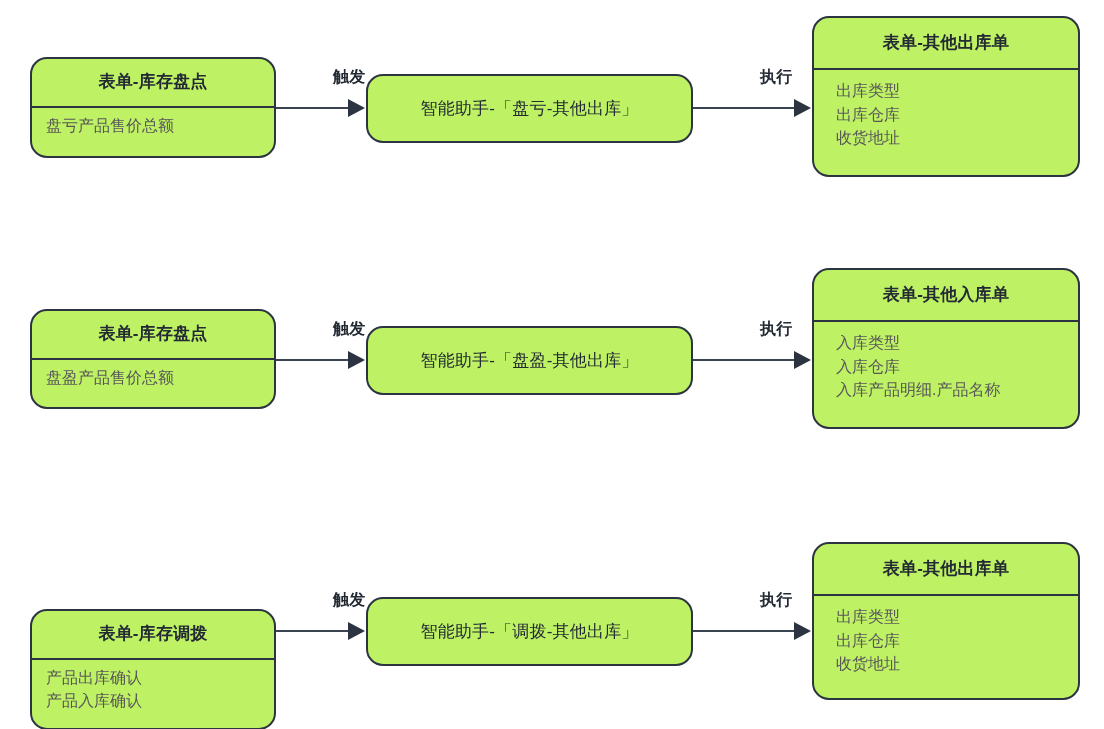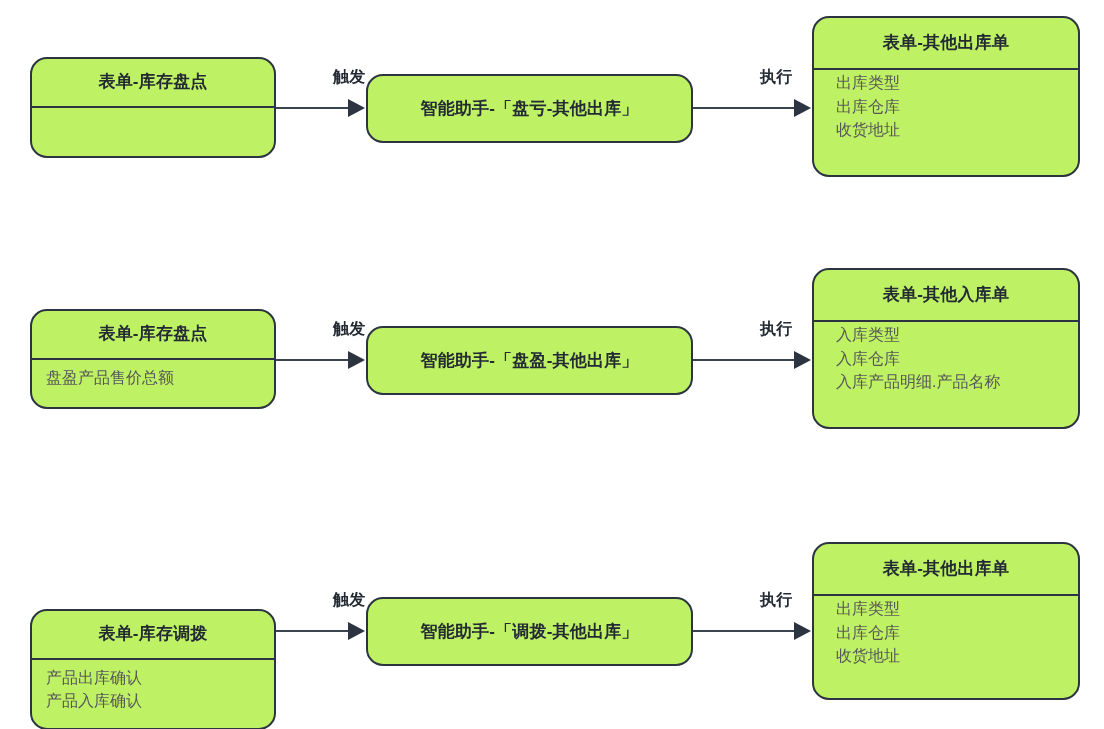--- a/index.html
+++ b/index.html
@@ -83,38 +83,38 @@
 
   
   .node.assistant {
     left: 366px;
     width: 327px;
     height: 69px;
     align-items: center;
     justify-content: center;
   }
   .node.assistant .assistant-label {
-    font-weight: bold;
+    font-weight: normal;
     font-size: 17px;
     color: #232a33;
     text-align: center;
     white-space: nowrap;
     letter-spacing: 0.2px;
   }
 
   
   .node.target {
     left: 812px;
     width: 268px;
   }
   .node.target .node-title {
     height: 50px;
   }
   .node.target .node-fields {
-    padding: 1px 0 0 22px;
+    padding: 9px 0 0 22px;
     line-height: 1.47;
   }
 
   
   .connector {
     position: absolute;
     height: 22px;
   }
   .connector .line {
     position: absolute;
@@ -146,20 +146,23 @@
 </head>
 <body>
 
 <div id="diagram">
 
   <div class="row" style="top:0;height:240px;">
 
     <div class="node source" style="top:57px;height:101px;">
       <div class="node-title">表单-库存盘点</div>
       <div class="node-divider"></div>
+      <div class="node-fields">
+        <div class="field">盘亏产品售价总额</div>
+      </div>
     </div>
 
     <div class="connector" style="left:276px;top:97px;width:90px;">
       <div class="line" style="width:73px;"></div>
       <div class="arrowhead" style="left:72px;"></div>
       <div class="conn-label" style="left:17px;">触发</div>
     </div>
 
     <div class="node assistant" style="top:74px;">
       <div class="assistant-label">智能助手-「盘亏-其他出库」</div>

